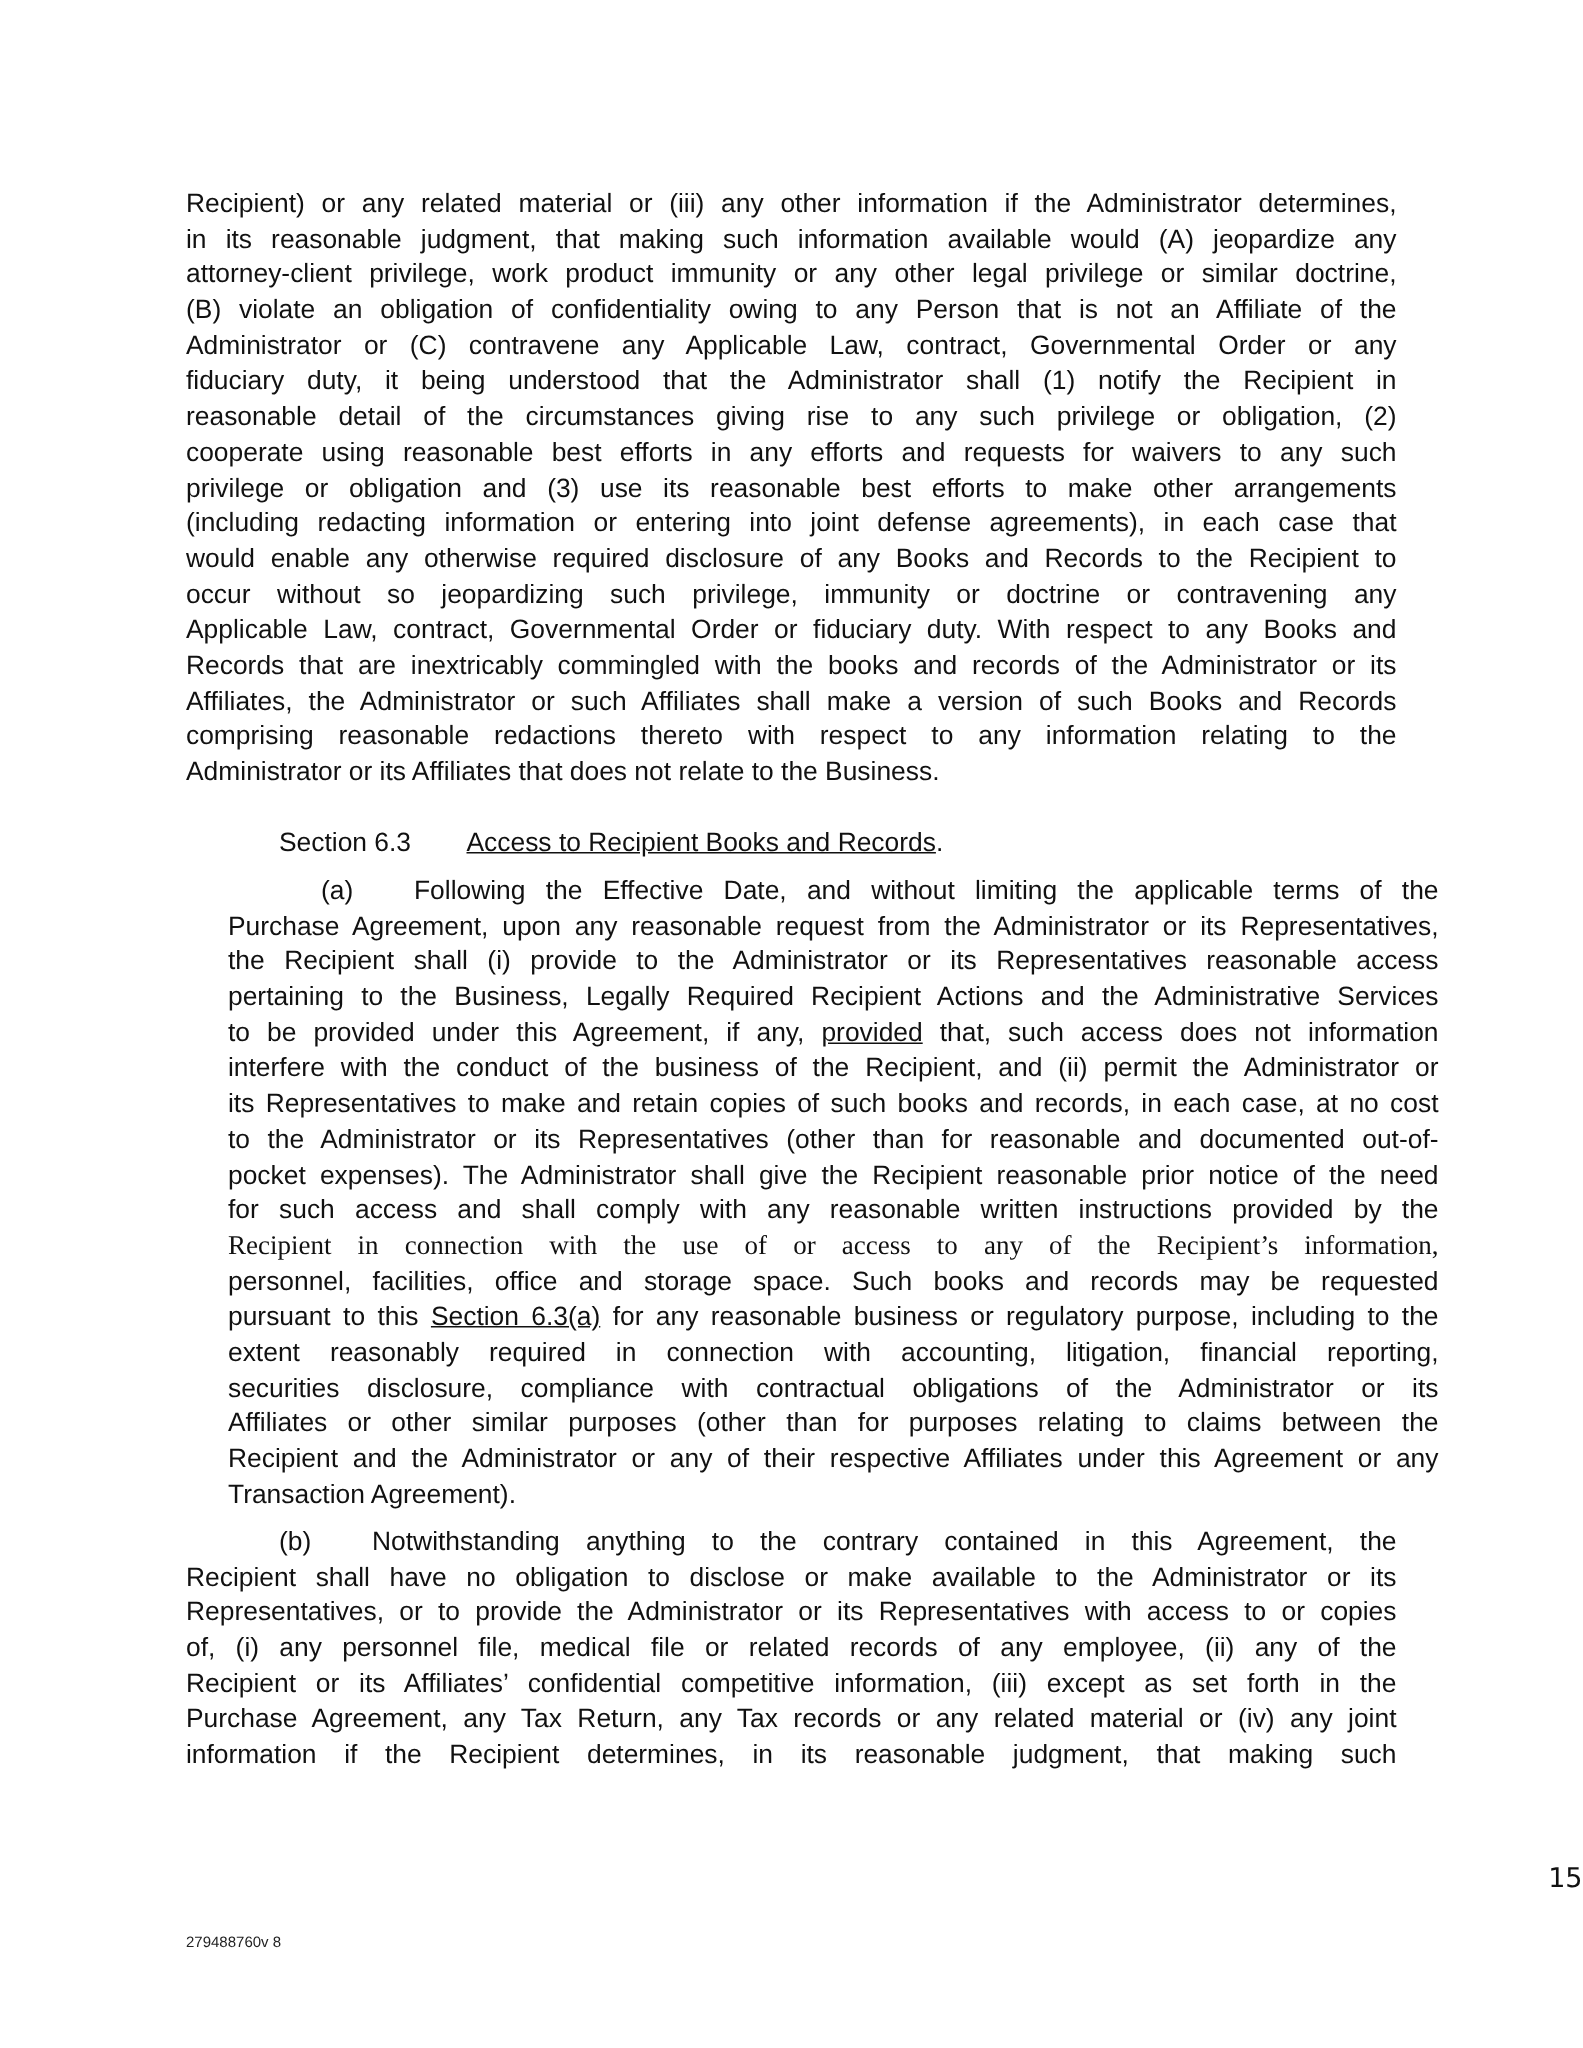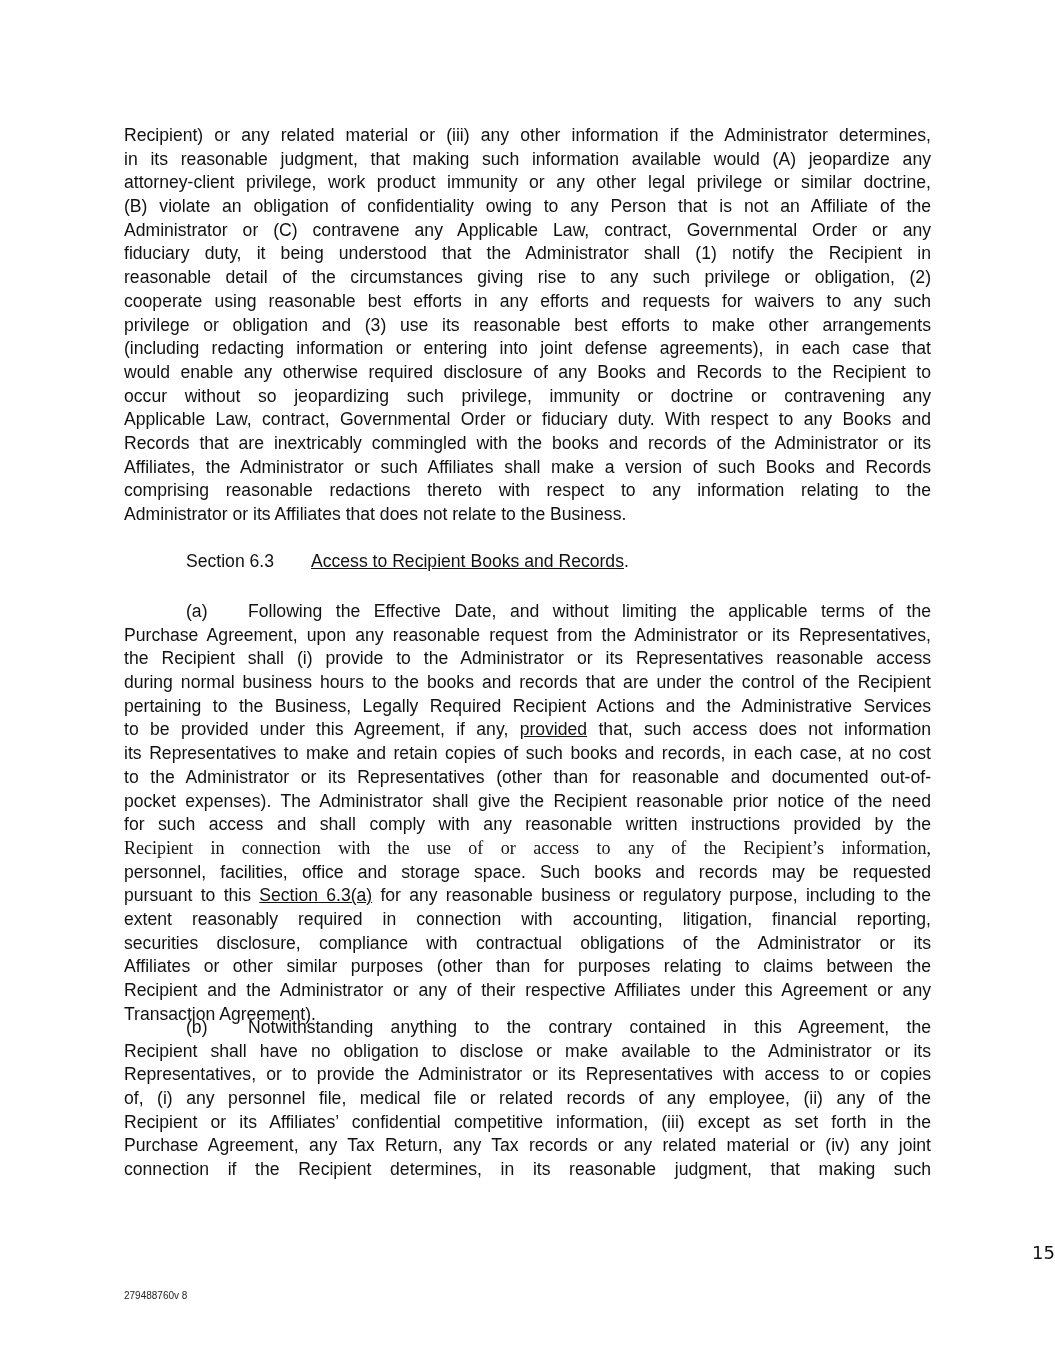--- a/index.html
+++ b/index.html
@@ -39,27 +39,27 @@
     <span class="line">Records that are inextricably commingled with the books and records of the Administrator or its</span>
     <span class="line">Affiliates, the Administrator or such Affiliates shall make a version of such Books and Records</span>
     <span class="line">comprising reasonable redactions thereto with respect to any information relating to the</span>
     <span class="line last">Administrator or its Affiliates that does not relate to the Business.</span>
   </div>
 
   <div class="heading">
     <span class="num">Section 6.3</span><span class="u">Access to Recipient Books and Records</span><span>.</span>
   </div>
 
-  <div class="text" style="top:600px;">
+  <div class="text" style="top:582px;margin-left:28px;">
     <span class="line indent"><span class="tab">(a)</span><span>Following the Effective Date, and without limiting the applicable terms of the</span></span>
     <span class="line">Purchase Agreement, upon any reasonable request from the Administrator or its Representatives,</span>
     <span class="line">the Recipient shall (i) provide to the Administrator or its Representatives reasonable access</span>
-    <span class="line">during normal business hours to the books and records that are under the control of the Recipient</span>
     <span class="line">pertaining to the Business, Legally Required Recipient Actions and the Administrative Services</span>
     <span class="line"><span>to be provided under this Agreement, if any, </span><span class="u">provided</span><span> that, such access does not information</span></span>
+    <span class="line">interfere with the conduct of the business of the Recipient, and (ii) permit the Administrator or</span>
     <span class="line">its Representatives to make and retain copies of such books and records, in each case, at no cost</span>
     <span class="line">to the Administrator or its Representatives (other than for reasonable and documented out-of-</span>
     <span class="line">pocket expenses).  The Administrator shall give the Recipient reasonable prior notice of the need</span>
     <span class="line">for such access and shall comply with any reasonable written instructions provided by the</span>
     <span class="line serif">Recipient in connection with the use of or access to any of the Recipient’s information,</span>
     <span class="line">personnel, facilities, office and storage space.  Such books and records may be requested</span>
     <span class="line"><span>pursuant to this </span><span class="u">Section 6.3(a)</span><span> for any reasonable business or regulatory purpose, including to the</span></span>
     <span class="line">extent reasonably required in connection with accounting, litigation, financial reporting,</span>
     <span class="line">securities disclosure, compliance with contractual obligations of the Administrator or its</span>
     <span class="line">Affiliates or other similar purposes (other than for purposes relating to claims between the</span>
@@ -67,18 +67,18 @@
     <span class="line last">Transaction Agreement).</span>
   </div>
 
   <div class="text" style="top:1016px;">
     <span class="line indent"><span class="tab">(b)</span><span>Notwithstanding anything to the contrary contained in this Agreement, the</span></span>
     <span class="line">Recipient shall have no obligation to disclose or make available to the Administrator or its</span>
     <span class="line">Representatives, or to provide the Administrator or its Representatives with access to or copies</span>
     <span class="line">of, (i) any personnel file, medical file or related records of any employee, (ii) any of the</span>
     <span class="line">Recipient or its Affiliates’ confidential competitive information, (iii) except as set forth in the</span>
     <span class="line">Purchase Agreement, any Tax Return, any Tax records or any related material or (iv) any joint</span>
-    <span class="line">connection if the Recipient determines, in its reasonable judgment, that making such</span>
+    <span class="line">information if the Recipient determines, in its reasonable judgment, that making such</span>
   </div>
 
   <div class="pagenum">15</div>
   <div class="docid">279488760v 8</div>
 </div>
 
 </body></html>

